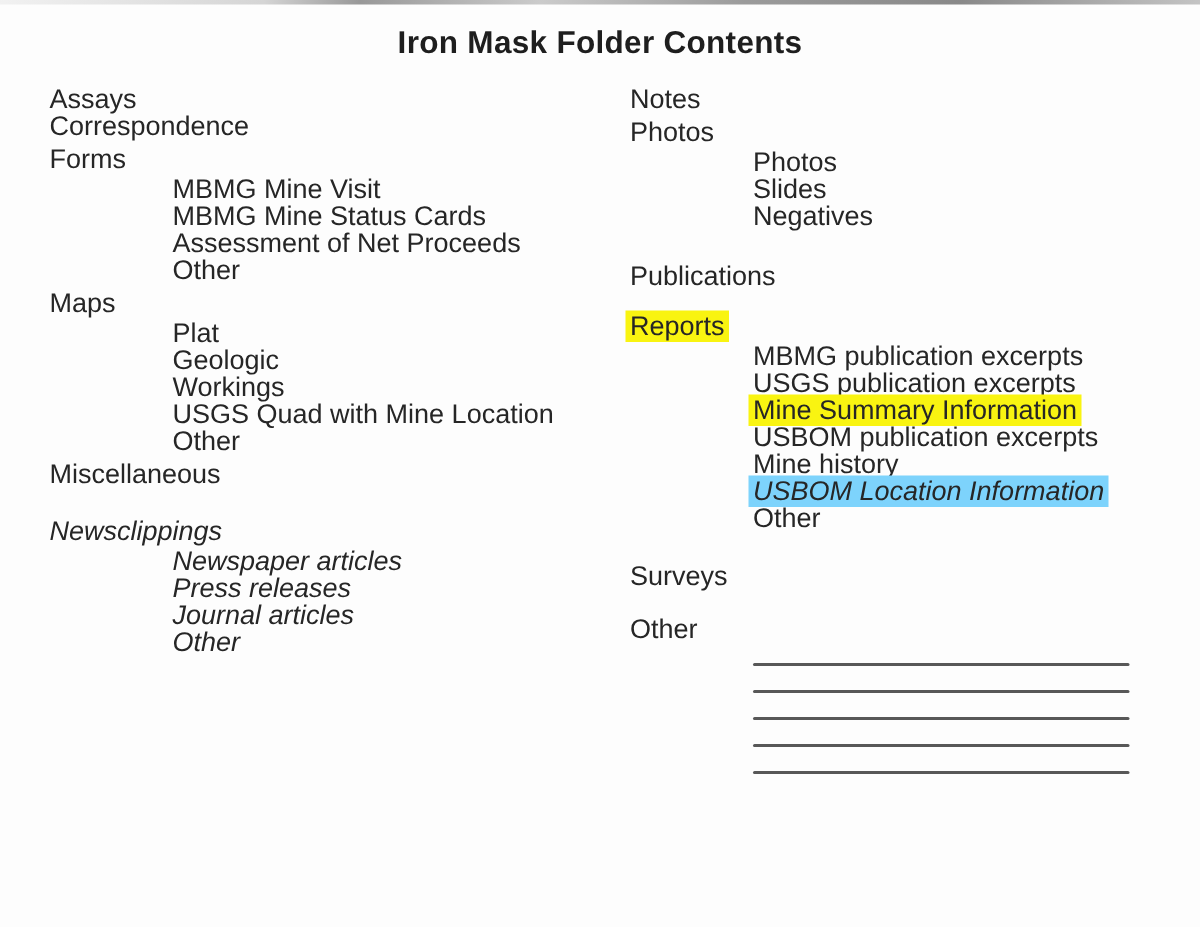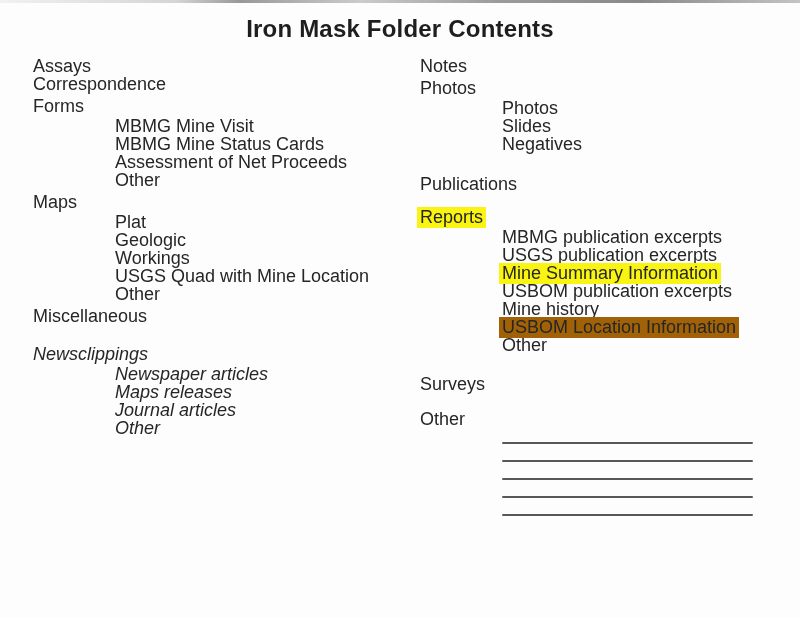--- a/index.html
+++ b/index.html
@@ -26,21 +26,21 @@
       rgba(75,75,75,0.55) 62%,
       rgba(60,60,60,0.60) 80%,
       rgba(110,110,110,0.40) 100%);
   }
   .title {
     position: absolute;
     top: 15px; left: 0;
     width: 100%;
     margin: 0;
     text-align: center;
-    font-size: 24px;
+    font-size: 21px;
     line-height: 27px;
     font-weight: bold;
     color: #1e1e1e;
     letter-spacing: 0.2px;
   }
   .col { position: absolute; top: 57px; }
   .col-left  { left: 33px;  width: 370px; }
   .col-right { left: 420px; width: 360px; }
 
   .section-header { white-space: nowrap; }
@@ -110,21 +110,21 @@
     </div>
 
     <div class="section mt-18">
       <div class="section-header">Miscellaneous</div>
     </div>
 
     <div class="section mt-20">
       <div class="section-header">Newsclippings</div>
       <div class="sub-list">
         <div class="sub-item">Newspaper articles</div>
-        <div class="sub-item">Maps releases</div>
+        <div class="sub-item">Press releases</div>
         <div class="sub-item">Journal articles</div>
         <div class="sub-item">Other</div>
       </div>
     </div>
 
   </div>
 
   <div class="col col-right">
 
     <div class="section">
@@ -145,21 +145,21 @@
     </div>
 
     <div class="section mt-15">
       <div class="section-header"><span class="hl" style="background: rgb(249, 244, 17);">Reports</span></div>
       <div class="sub-list">
         <div class="sub-item">MBMG publication excerpts</div>
         <div class="sub-item">USGS publication excerpts</div>
         <div class="sub-item"><span class="hl" style="background: rgb(249, 244, 17);">Mine Summary Information</span></div>
         <div class="sub-item">USBOM publication excerpts</div>
         <div class="sub-item">Mine history</div>
-        <div class="sub-item"><span class="hl" style="background: #a16207;">USBOM Location Information</span></div>
+        <div class="sub-item"><span class="hl" style="background: #7dd3fc; font-style: italic;">USBOM Location Information</span></div>
         <div class="sub-item">Other</div>
       </div>
     </div>
 
     <div class="section mt-21">
       <div class="section-header">Surveys</div>
     </div>
 
     <div class="section mt-17">
       <div class="section-header">Other</div>

